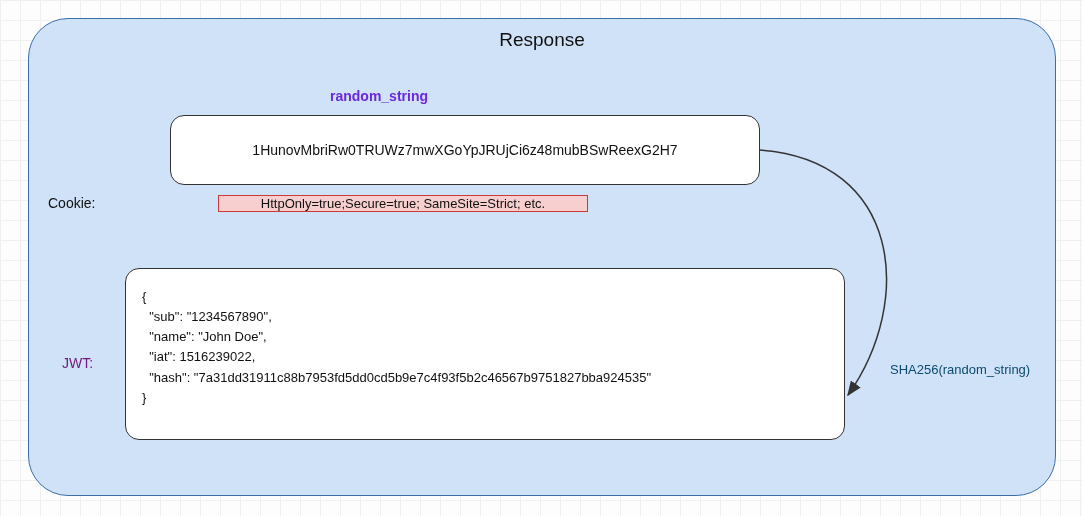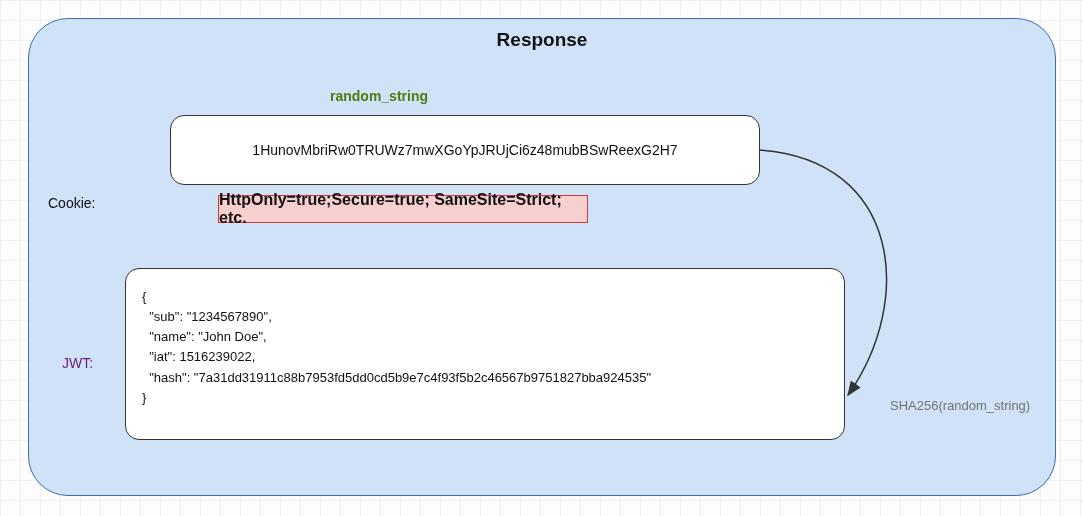--- a/index.html
+++ b/index.html
@@ -24,31 +24,31 @@
     background: #cfe2f8;
     border: 1.5px solid #3b6fa8;
     border-radius: 40px;
   }
   .response-title {
     position: absolute;
     left: 0;
     right: 0;
     top: 10px;
     text-align: center;
-    font-weight: bold;
+    font-weight: normal;
     font-size: 19px;
     color: #111;
   }
   .random-string-label {
     position: absolute;
     left: 330px;
     top: 88px;
     font-weight: bold;
     font-size: 14px;
-    color: #4d7c0f;
+    color: #6d28d9;
   }
   .cookie-label {
     position: absolute;
     left: 48px;
     top: 163px;
     font-size: 14px;
     color: #111;
     margin-top: 32px;
   }
   .cookie-box {
@@ -66,28 +66,28 @@
     font-size: 14px;
     color: #111;
     padding: 0 26px;
     text-align: center;
   }
   .attrs-box {
     position: absolute;
     left: 218px;
     top: 195px;
     width: 370px;
-    height: 28px;
+    height: 17px;
     background: #f8cfcf;
     border: 1px solid #c93a3a;
     display: flex;
     align-items: center;
     justify-content: center;
-    font-size: 16px;
-    font-weight: bold;
+    font-size: 13px;
+    font-weight: normal;
     color: #111;
   }
   .jwt-label {
     position: absolute;
     left: 62px;
     top: 355px;
     font-size: 14px;
     color: #701a75;
   }
   .jwt-box {
@@ -102,23 +102,23 @@
     padding: 18px 16px;
     font-size: 13px;
     color: #111;
     white-space: pre;
     font-family: Arial, Helvetica, sans-serif;
     line-height: 1.55;
   }
   .sha-label {
     position: absolute;
     left: 890px;
-    top: 398px;
+    top: 362px;
     font-size: 13px;
-    color: #737373;
+    color: #0c4a6e;
   }
   svg.arrow {
     position: absolute;
     left: 0;
     top: 0;
     width: 1083px;
     height: 516px;
     pointer-events: none;
   }
 </style>

